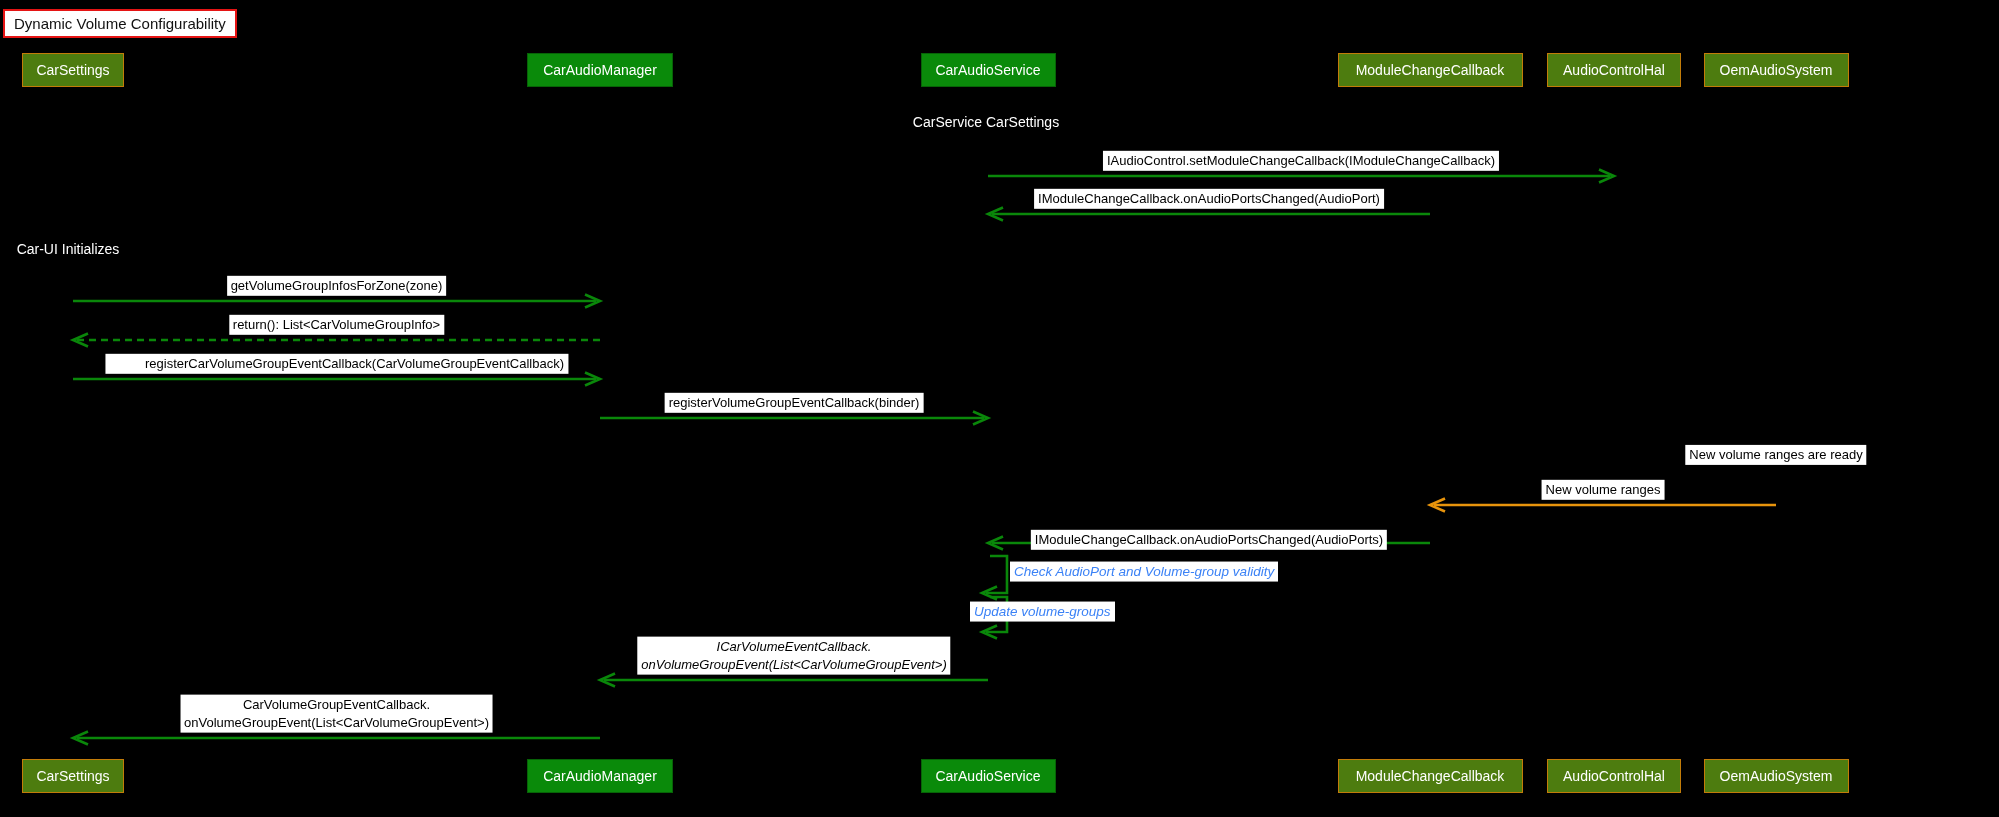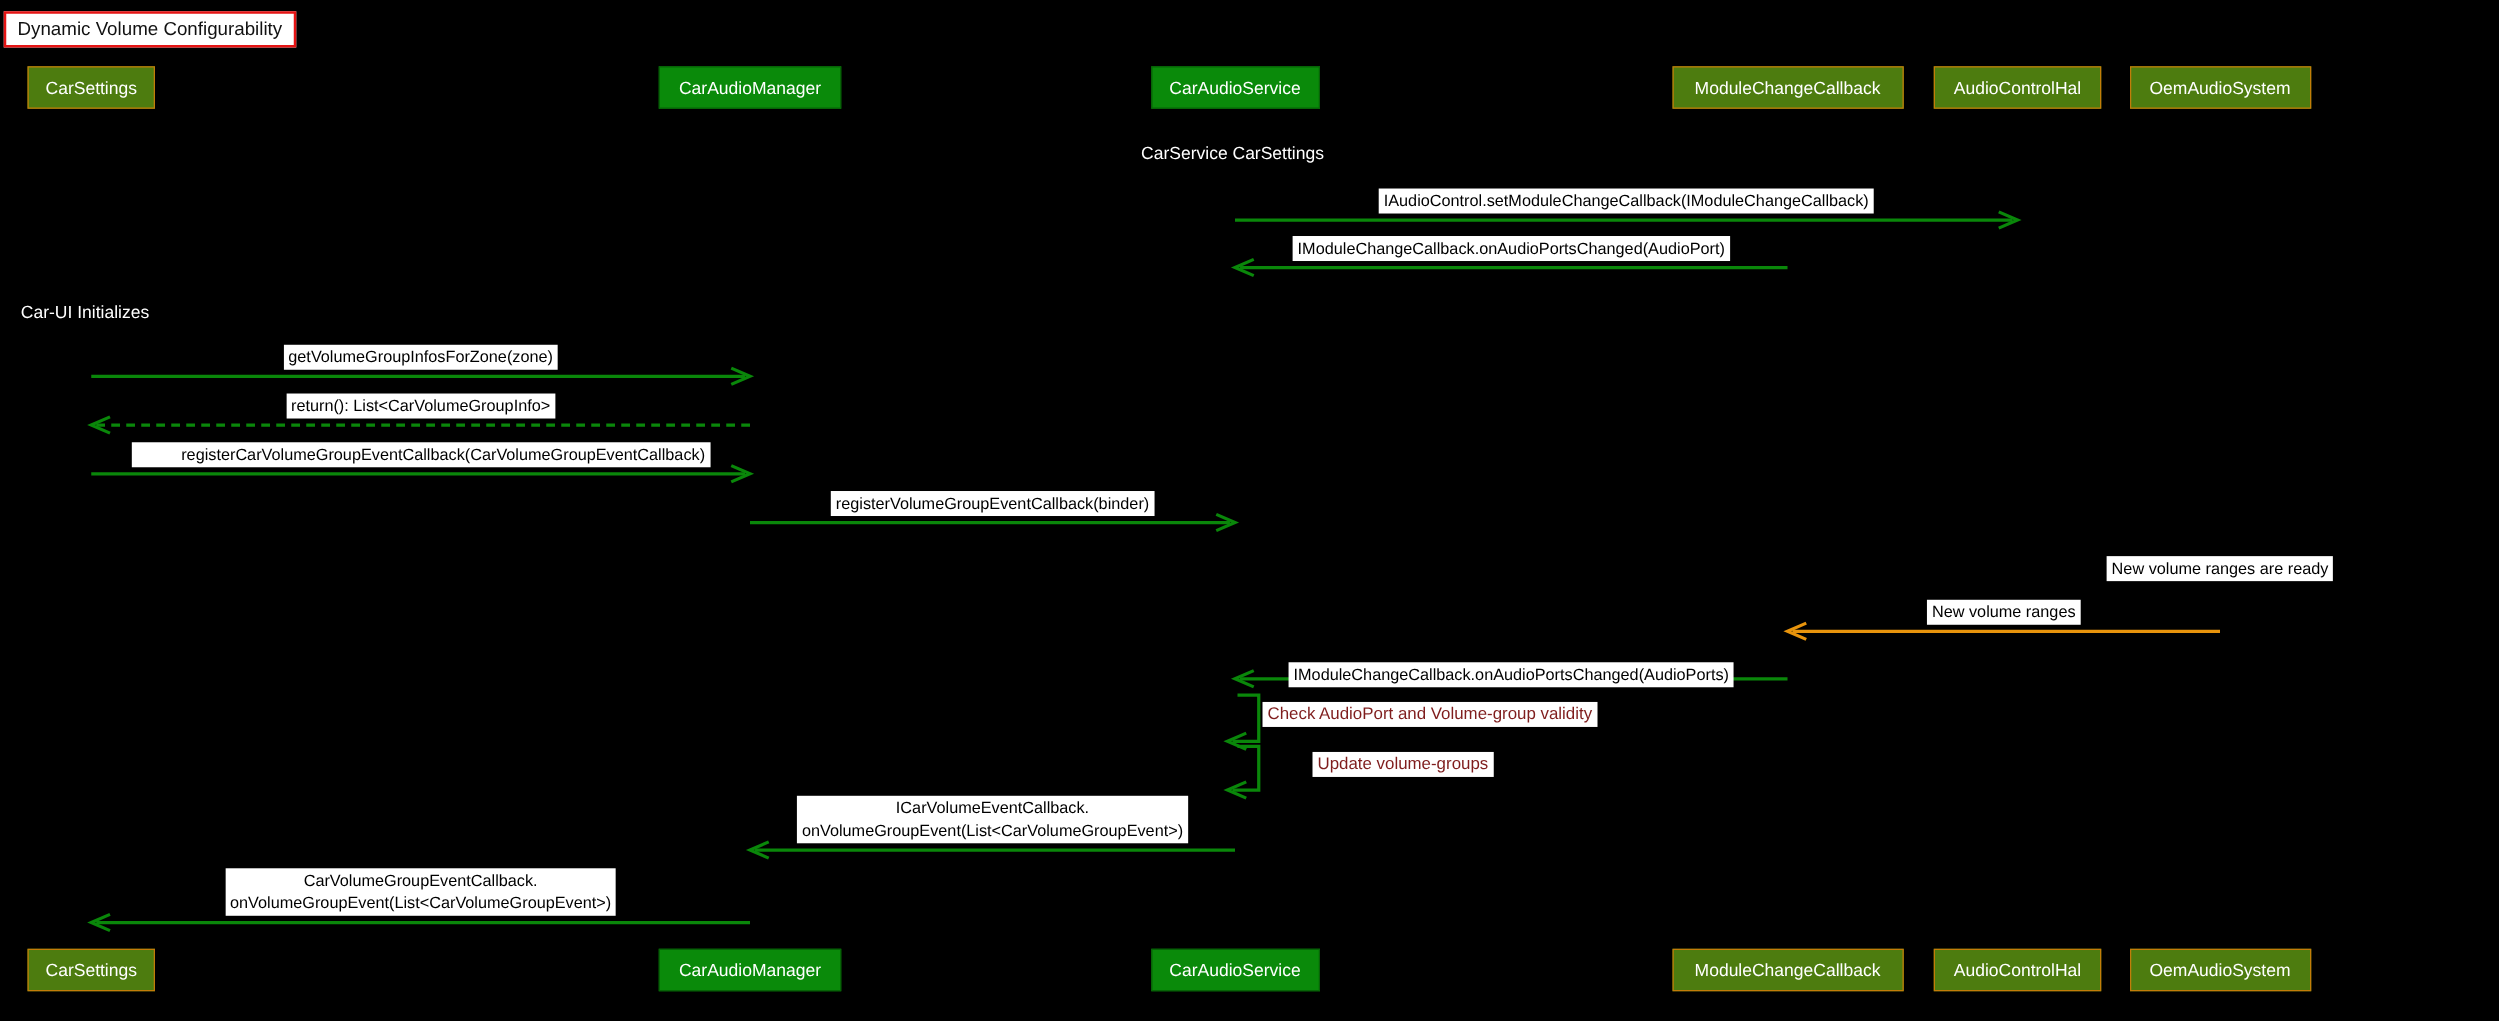--- a/index.html
+++ b/index.html
@@ -25,22 +25,22 @@
   .msg-label,.note-label{
     position:absolute;background:#fff;color:#000;
     font-size:13px;line-height:1.4;padding:1px 4px;
     white-space:pre-line;text-align:center;
   }
   .divider-label{
     position:absolute;background:#000;color:#fff;
     font-size:14px;padding:1px 3px;white-space:nowrap;
   }
   .self-label{
-    position:absolute;background:#fff;color:#7f1d1d;
-    font-size:13.5px;line-height:1.4;padding:1px 4px;white-space:nowrap;
+    position:absolute;background:#fff;color:#3b82f6;
+    font-size:13.5px;line-height:1.4;padding:1px 4px;white-space:nowrap;font-style:italic;
   }
   svg.arrows{position:absolute;left:0;top:0;pointer-events:none;}
 </style>
 </head>
 <body>
 
 <div id="stage">
   <div class="diagram-title">Dynamic Volume Configurability</div>
 <div class="participant orange" style="left: 22px; top: 53px; width: 102px; height: 34px;">CarSettings</div>
     <div class="participant green" style="left: 527px; top: 53px; width: 146px; height: 34px;">CarAudioManager</div>
@@ -84,19 +84,19 @@
       <polyline points="997,625.5 982,632 997,638.5" fill="none" stroke="#0a870a" stroke-width="2.6"></polyline>
     </svg>
     <div class="msg-label" style="left: 1301px; top: 171px; transform: translate(-50%, -100%);">IAudioControl.setModuleChangeCallback(IModuleChangeCallback)</div>
     <div class="msg-label" style="left: 1209px; top: 209px; transform: translate(-50%, -100%);">IModuleChangeCallback.onAudioPortsChanged(AudioPort)</div>
     <div class="msg-label" style="left: 336.5px; top: 296px; transform: translate(-50%, -100%);">getVolumeGroupInfosForZone(zone)</div>
     <div class="msg-label" style="left: 336.5px; top: 335px; transform: translate(-50%, -100%);">return(): List&lt;CarVolumeGroupInfo&gt;</div>
     <div class="msg-label" style="left: 336.5px; top: 374px; transform: translate(-50%, -100%); padding-left: 40px;">registerCarVolumeGroupEventCallback(CarVolumeGroupEventCallback)</div>
     <div class="msg-label" style="left: 794px; top: 413px; transform: translate(-50%, -100%);">registerVolumeGroupEventCallback(binder)</div>
     <div class="msg-label" style="left: 1603px; top: 500px; transform: translate(-50%, -100%);">New volume ranges</div>
     <div class="msg-label" style="left: 1209px; top: 538px; transform: translate(-50%, -100%); margin-top: 12px;">IModuleChangeCallback.onAudioPortsChanged(AudioPorts)</div>
-    <div class="msg-label" style="left: 794px; top: 675px; transform: translate(-50%, -100%);">ICarVolumeEventCallback.
+    <div class="msg-label" style="left: 794px; top: 675px; transform: translate(-50%, -100%); font-style: italic;">ICarVolumeEventCallback.
 onVolumeGroupEvent(List&lt;CarVolumeGroupEvent&gt;)</div>
     <div class="msg-label" style="left: 336.5px; top: 733px; transform: translate(-50%, -100%);">CarVolumeGroupEventCallback.
 onVolumeGroupEvent(List&lt;CarVolumeGroupEvent&gt;)</div>
     <div class="self-label" style="left: 1010px; top: 571.5px; transform: translateY(-50%);">Check AudioPort and Volume-group validity</div>
-    <div class="self-label" style="left: 1050px; top: 611.5px; transform: translateY(-50%); text-align: center;">Update volume-groups</div>
+    <div class="self-label" style="left: 970px; top: 611.5px; transform: translateY(-50%); text-align: center;">Update volume-groups</div>
   </div>
 
 </body></html>

